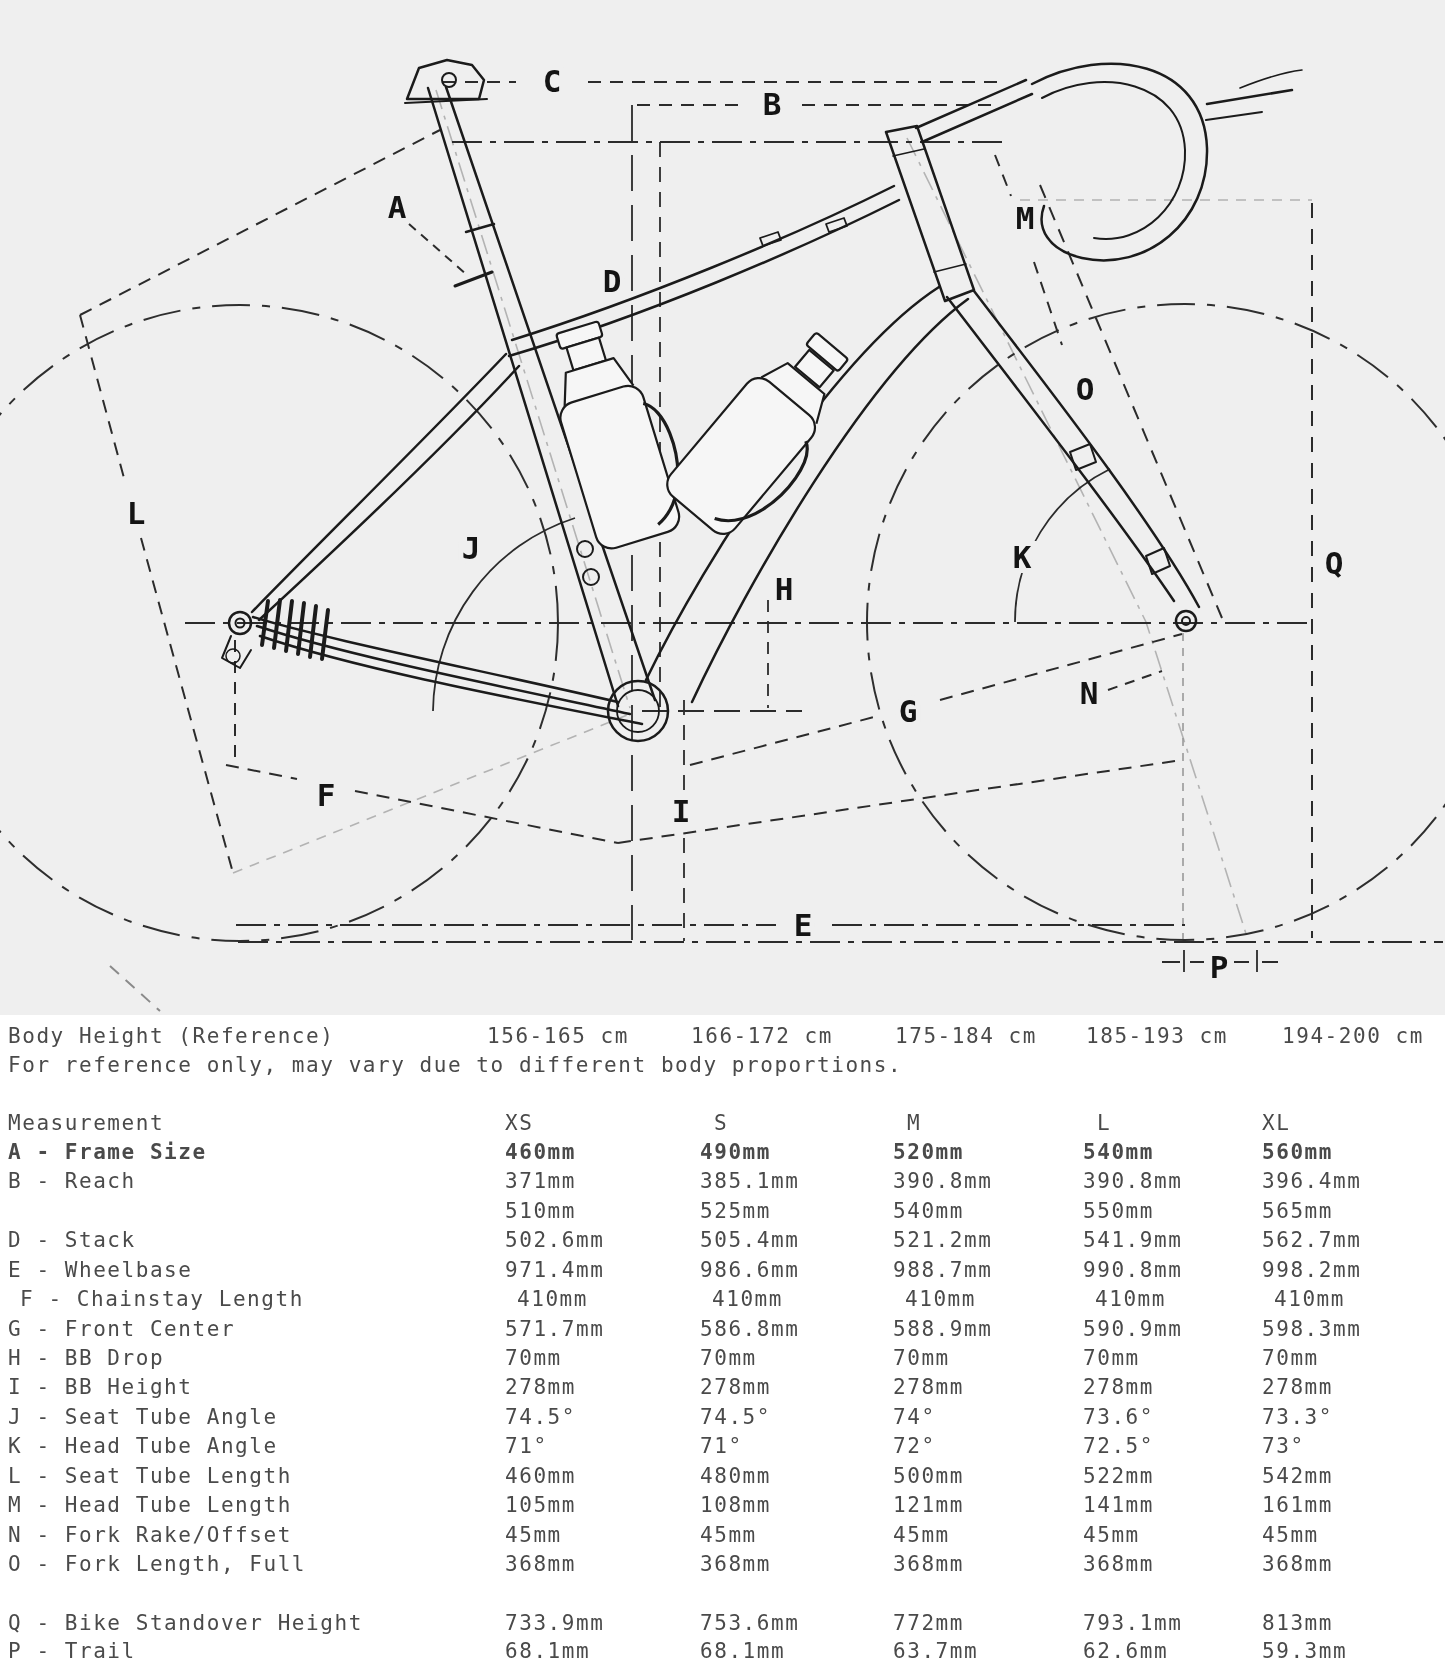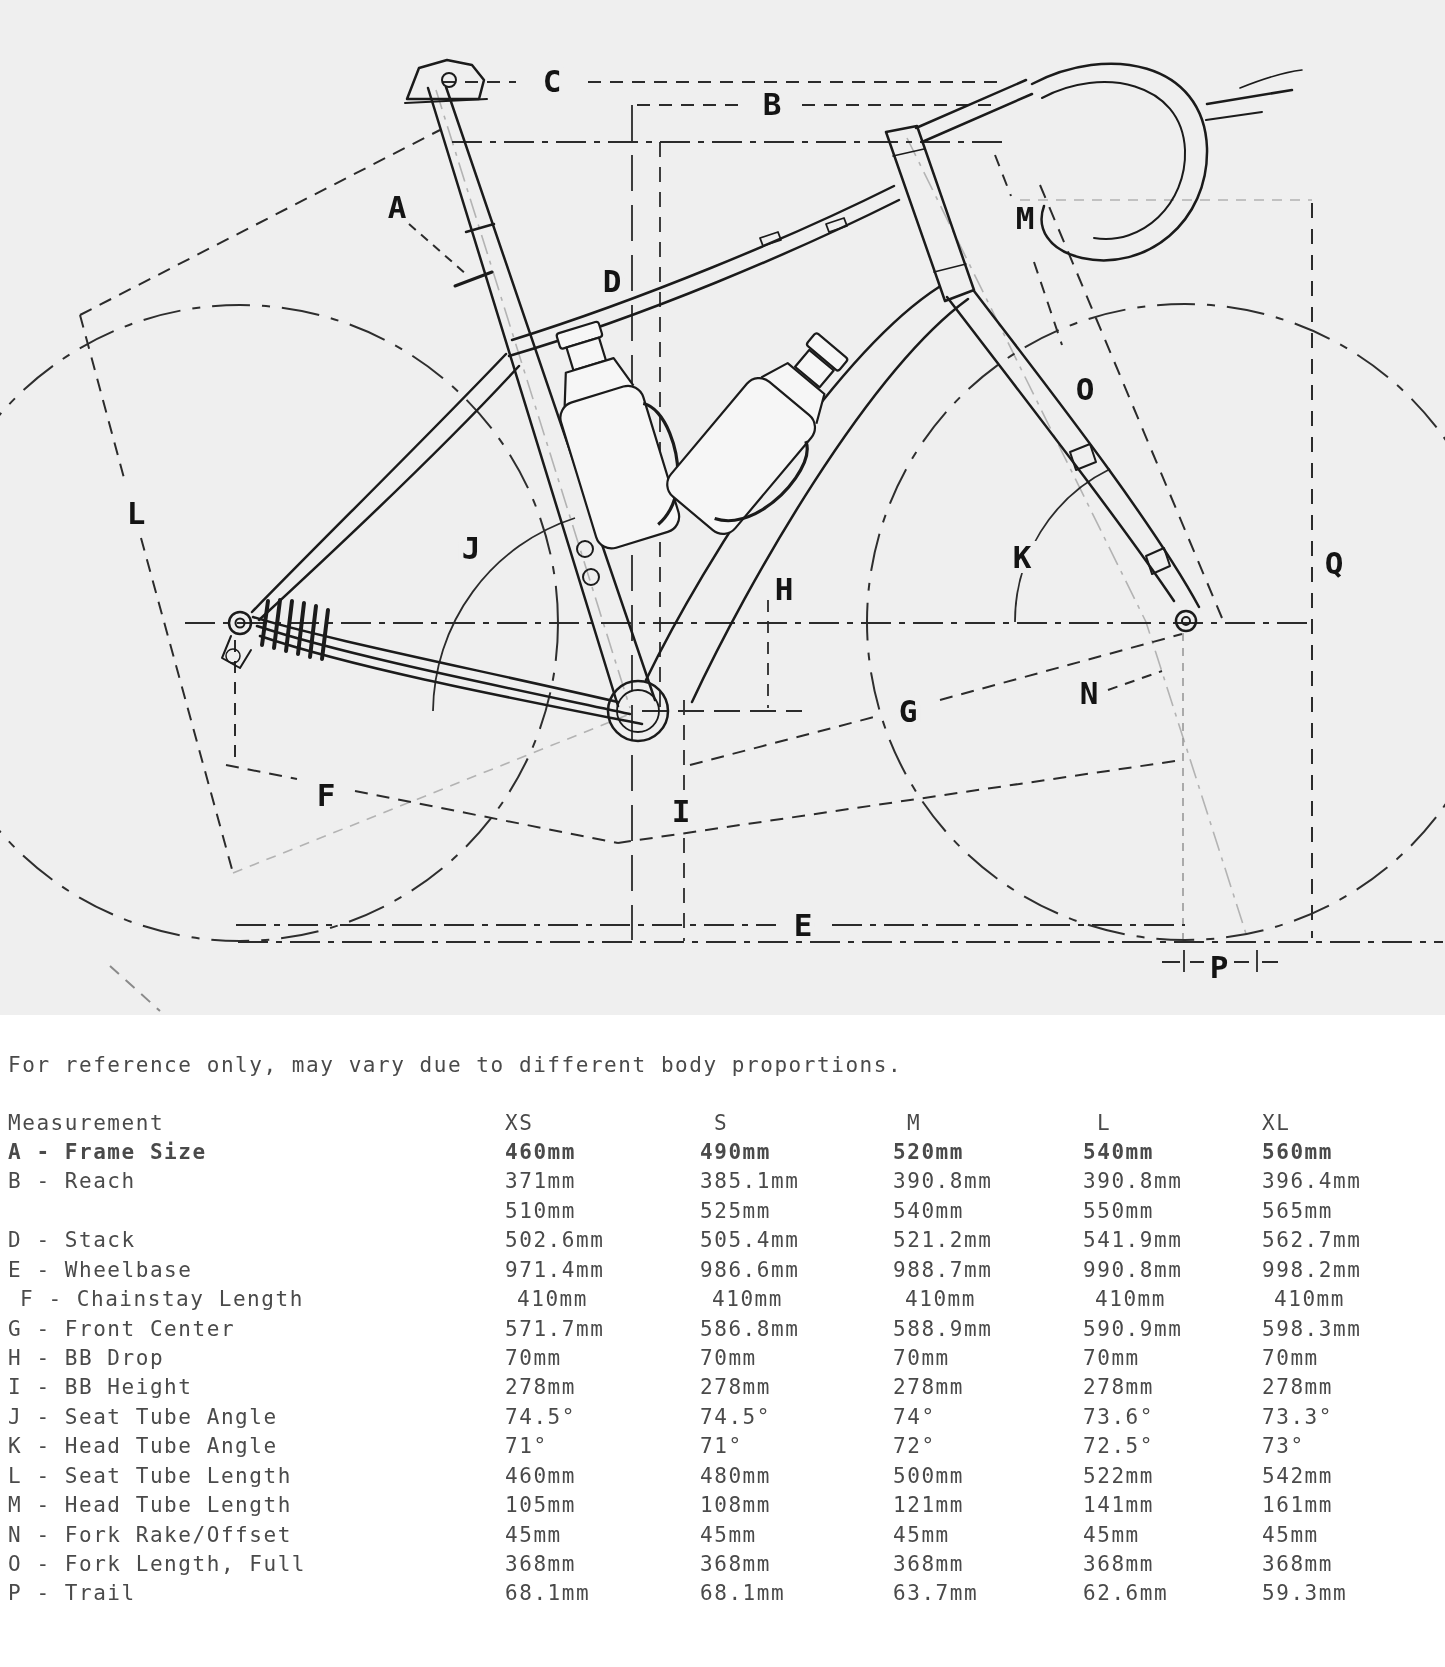--- a/index.html
+++ b/index.html
@@ -171,20 +171,28 @@
       <text class="dlabel" x="136" y="524">L</text>
       <text class="dlabel" x="1025" y="229">M</text>
       <text class="dlabel" x="1089" y="704">N</text>
       <text class="dlabel" x="1085" y="400">O</text>
       <text class="dlabel" x="1219" y="978">P</text>
       <text class="dlabel" x="1334" y="574">Q</text>
     </g>
   </svg>
   </div>
 
+  <div class="row" style="top:1023px;">
+    <span class="txt b0">Body Height (Reference)</span>
+    <span class="txt b1">156-165 cm</span>
+    <span class="txt b2">166-172 cm</span>
+    <span class="txt b3">175-184 cm</span>
+    <span class="txt b4">185-193 cm</span>
+    <span class="txt b5">194-200 cm</span>
+  </div>
   <div class="row" style="top:1052px;">
     <span class="txt b0">For reference only, may vary due to different body proportions.</span>
   </div>
 
   <div class="row" style="top:1110px;">
     <span class="txt c0">Measurement</span>
     <span class="txt h1">XS</span>
     <span class="txt h2">S</span>
     <span class="txt h3">M</span>
     <span class="txt h4">L</span>
@@ -303,22 +311,30 @@
     <span class="txt c5">45mm</span>
   </div>
   <div class="row" style="top:1551px;">
     <span class="txt c0">O - Fork Length, Full</span>
     <span class="txt c1">368mm</span>
     <span class="txt c2">368mm</span>
     <span class="txt c3">368mm</span>
     <span class="txt c4">368mm</span>
     <span class="txt c5">368mm</span>
   </div>
-  <div class="row" style="top:1580px;">
+  <div class="row" style="top:1638px;">
     <span class="txt c0">P - Trail</span>
     <span class="txt c1">68.1mm</span>
     <span class="txt c2">68.1mm</span>
     <span class="txt c3">63.7mm</span>
     <span class="txt c4">62.6mm</span>
     <span class="txt c5">59.3mm</span>
   </div>
+  <div class="row" style="top:1610px;">
+    <span class="txt c0">Q - Bike Standover Height</span>
+    <span class="txt c1">733.9mm</span>
+    <span class="txt c2">753.6mm</span>
+    <span class="txt c3">772mm</span>
+    <span class="txt c4">793.1mm</span>
+    <span class="txt c5">813mm</span>
+  </div>
 
 </div>
 
 </body></html>

